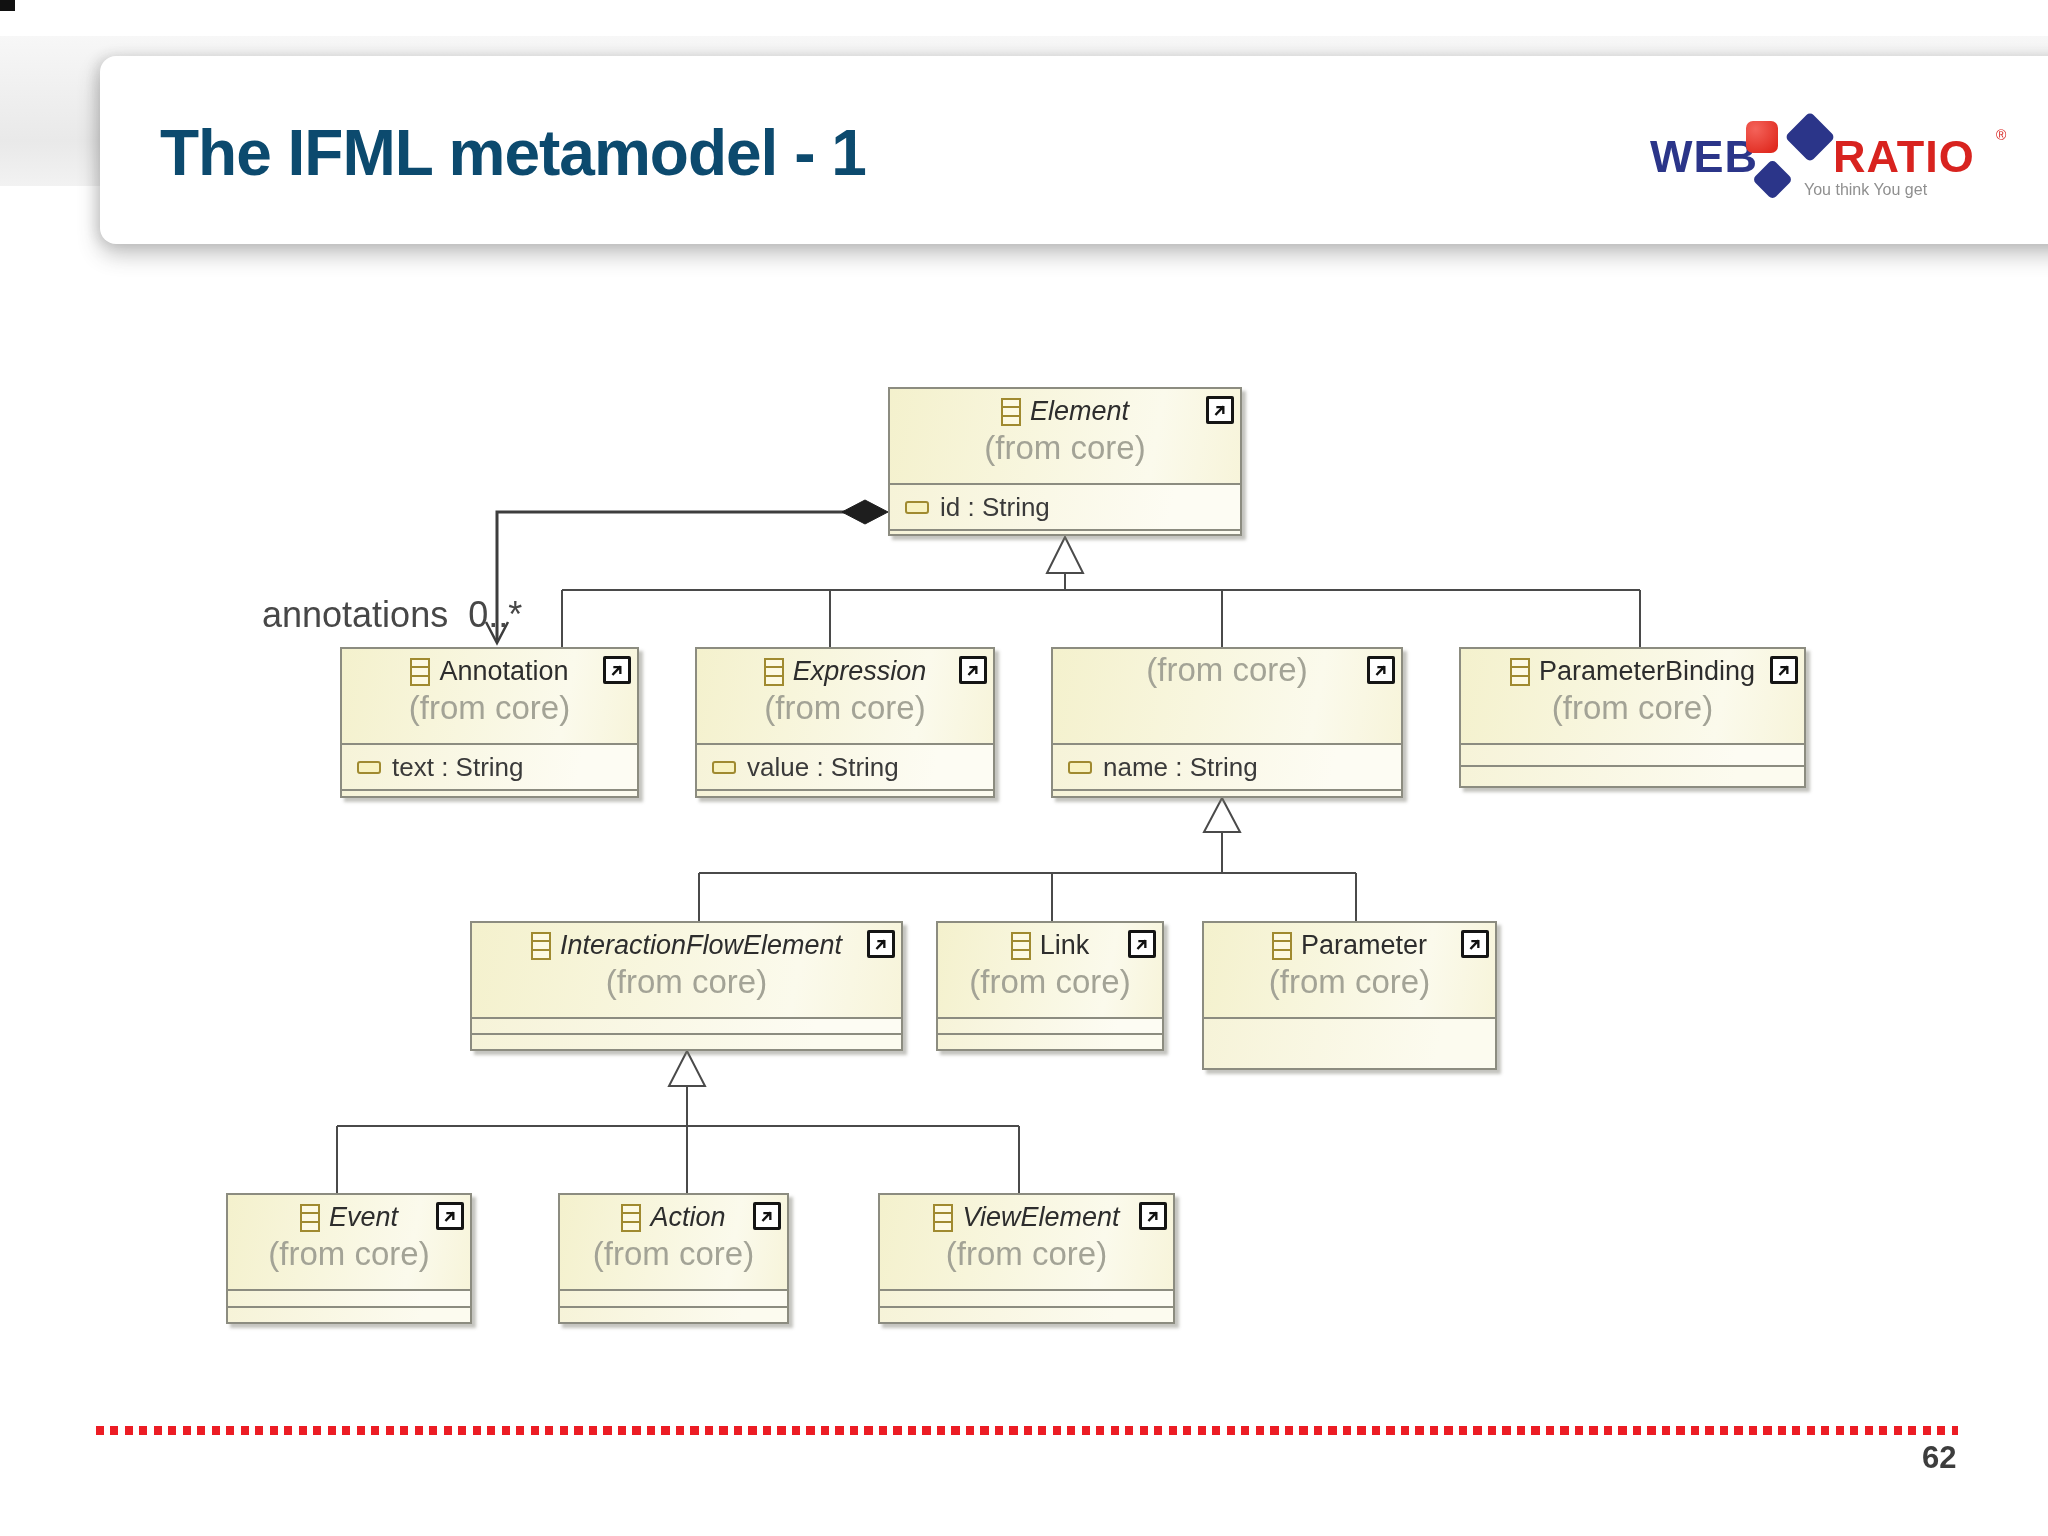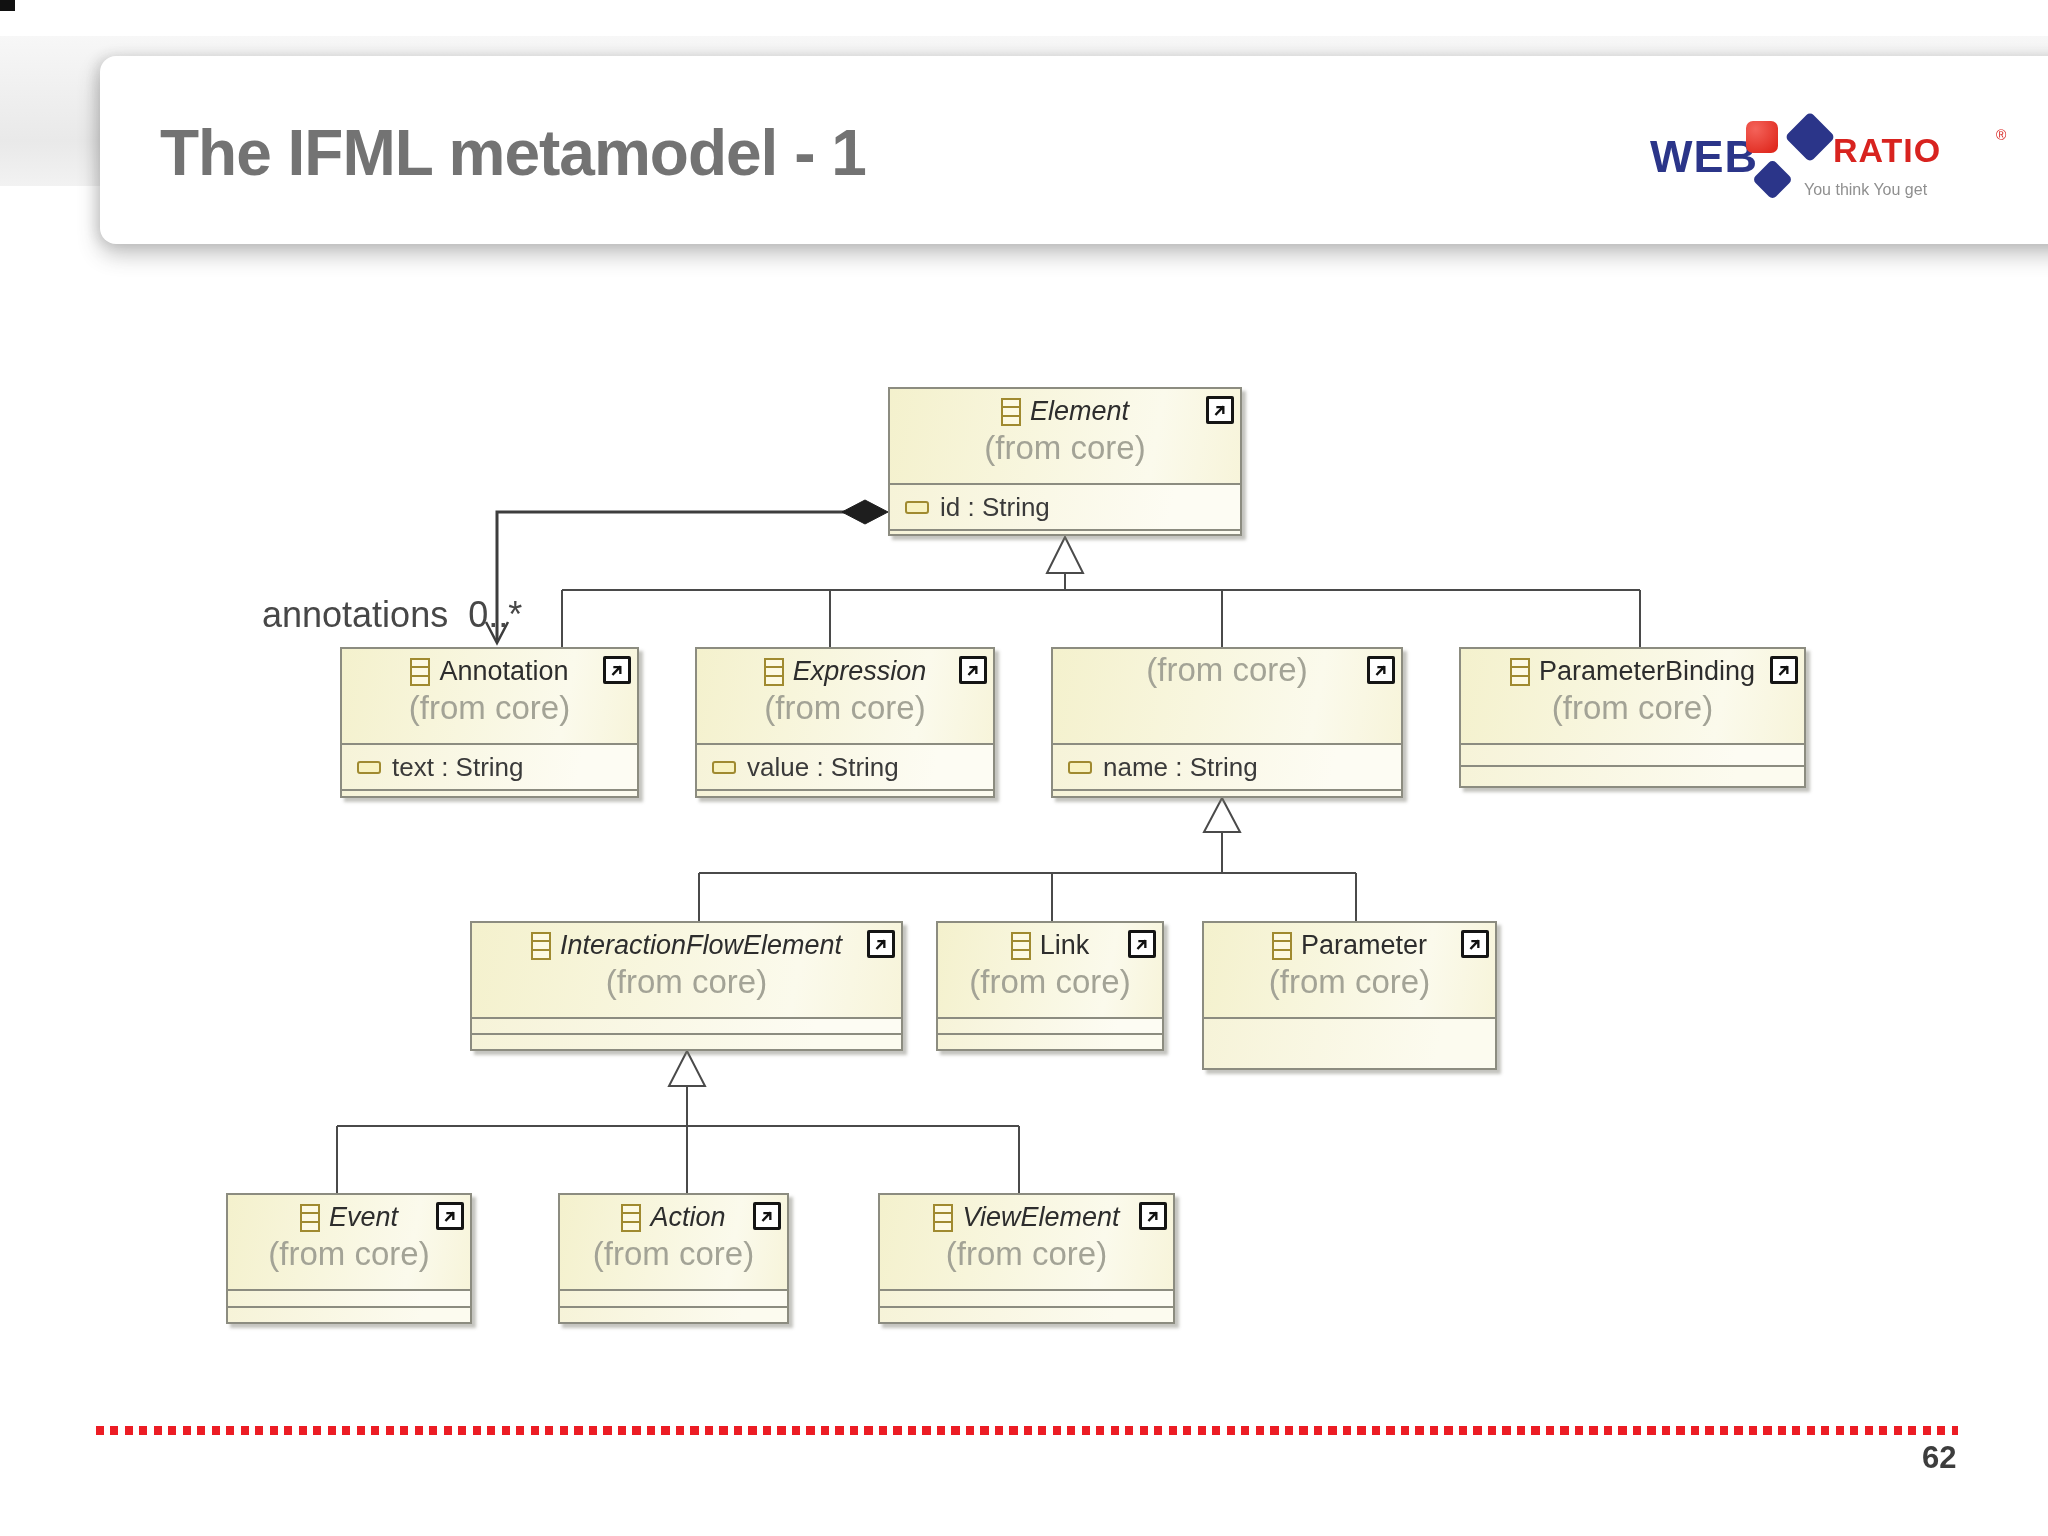--- a/index.html
+++ b/index.html
@@ -13,26 +13,26 @@
     background:linear-gradient(180deg,#f7f7f7 0%,#e9e9e9 70%,#f2f2f2 100%);
   }
   .corner-mark{position:absolute;left:0;top:0;width:15px;height:11px;background:#111;}
   .title-card{
     position:absolute;left:100px;top:56px;width:1990px;height:188px;
     background:#ffffff;border-radius:16px;
     box-shadow:0 10px 22px rgba(60,60,60,.33), -4px 0 12px rgba(60,60,60,.12);
   }
   .slide-title{
     position:absolute;left:160px;top:116px;
-    font-size:64px;font-weight:bold;color:#737373;letter-spacing:-1px;
+    font-size:64px;font-weight:bold;color:#0c4a6e;letter-spacing:-1px;
   }
   
   .logo{position:absolute;left:1646px;top:105px;width:410px;height:110px;}
   .logo-web{position:absolute;left:4px;top:26px;font-size:45px;font-weight:bold;color:#2b3589;letter-spacing:1px;}
-  .logo-ratio{position:absolute;left:187px;top:26px;font-size:34px;font-weight:bold;color:#d8231f;letter-spacing:1px;}
+  .logo-ratio{position:absolute;left:187px;top:26px;font-size:45px;font-weight:bold;color:#d8231f;letter-spacing:1px;}
   .logo-reg{position:absolute;left:350px;top:22px;font-size:14px;color:#d8231f;}
   .logo-square-red{position:absolute;left:100px;top:16px;width:32px;height:32px;border-radius:7px;
     background:radial-gradient(circle at 30% 25%,#f4635a,#dc1f14);}
   .logo-diamond-big{position:absolute;left:146px;top:14px;width:36px;height:36px;background:#2b3589;
     border-radius:5px;transform:rotate(45deg);}
   .logo-diamond-small{position:absolute;left:112px;top:60px;width:29px;height:29px;background:#2b3589;
     border-radius:5px;transform:rotate(45deg);}
   .logo-tagline{position:absolute;left:158px;top:76px;font-size:16px;color:#8f8f8f;}
   
   #connector-layer{position:absolute;left:0;top:0;pointer-events:none;}

